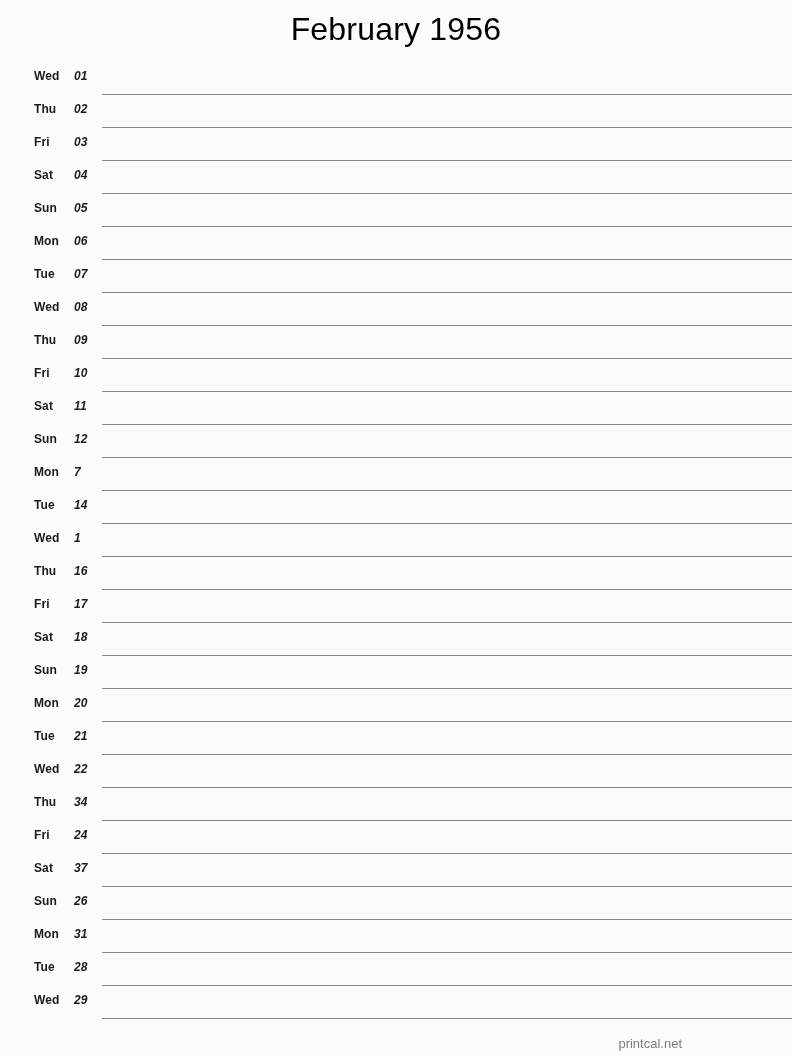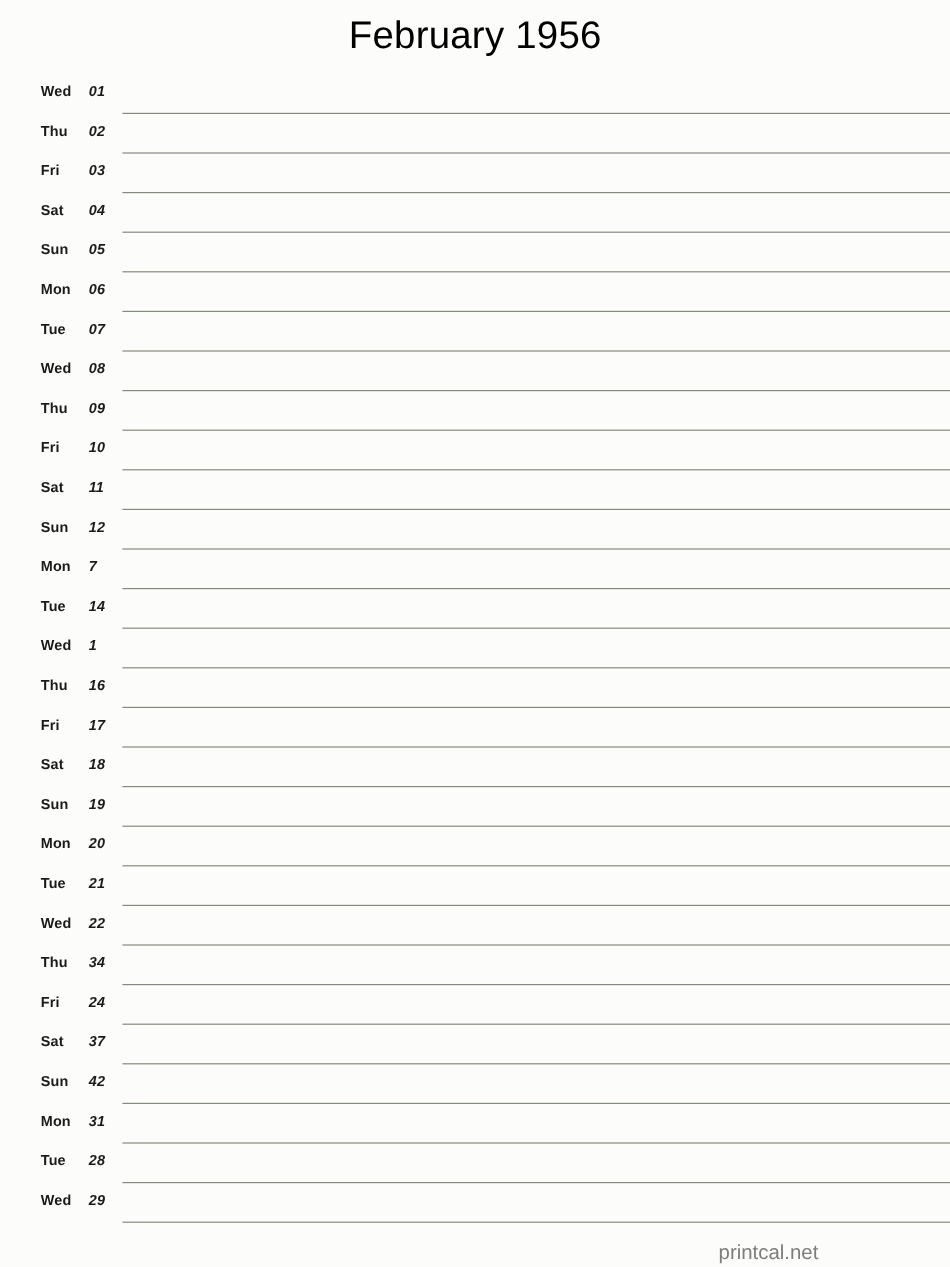--- a/index.html
+++ b/index.html
@@ -72,21 +72,21 @@
     left: 78px;
     right: 10px;
     bottom: 0px;
     height: 0;
     border-bottom: 1px solid #848a80;
   }
   .footer {
     position: absolute;
     right: 10px;
     bottom: 6px;
-    font-size: 17px;
+    font-size: 13px;
     color: #7d7d7d;
     line-height: 13px;
     margin-top: 21px;
   }
 </style>
 </head>
 <body>
 
 <div class="page">
 
@@ -213,21 +213,21 @@
         <div class="row-daynum">24</div>
         <div class="row-rule"></div>
       </div>
       <div class="row">
         <div class="row-label">Sat</div>
         <div class="row-daynum">37</div>
         <div class="row-rule"></div>
       </div>
       <div class="row">
         <div class="row-label">Sun</div>
-        <div class="row-daynum">42</div>
+        <div class="row-daynum">26</div>
         <div class="row-rule"></div>
       </div>
       <div class="row">
         <div class="row-label">Mon</div>
         <div class="row-daynum">31</div>
         <div class="row-rule"></div>
       </div>
       <div class="row">
         <div class="row-label">Tue</div>
         <div class="row-daynum">28</div>

